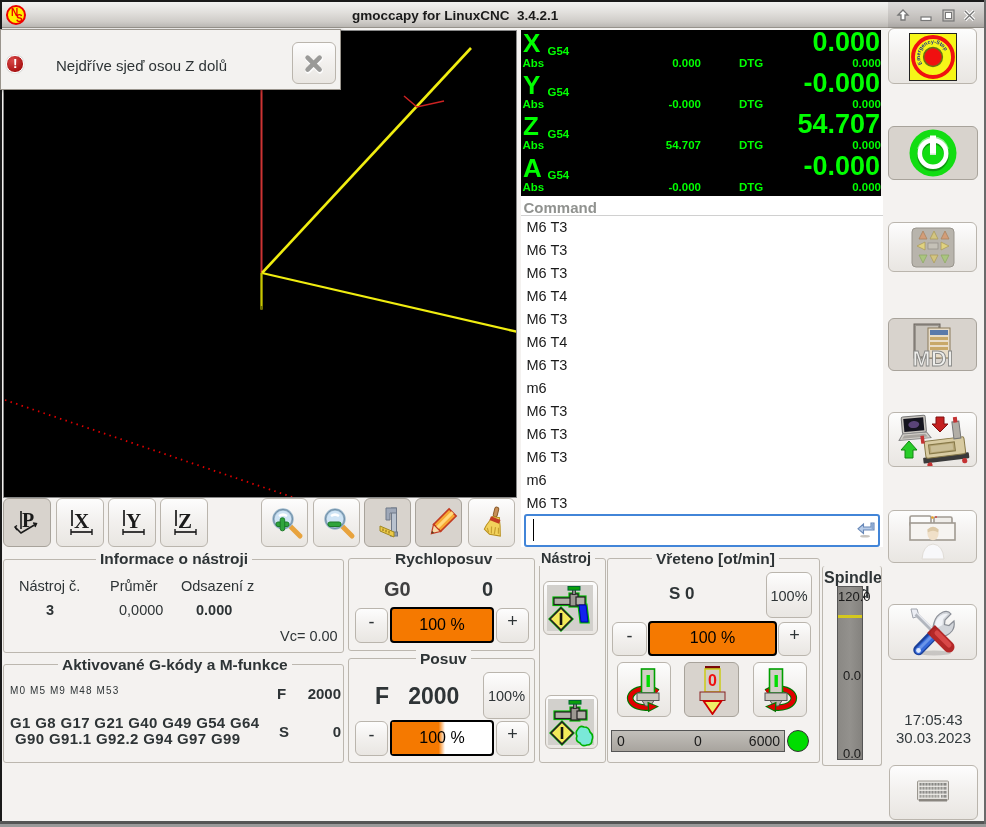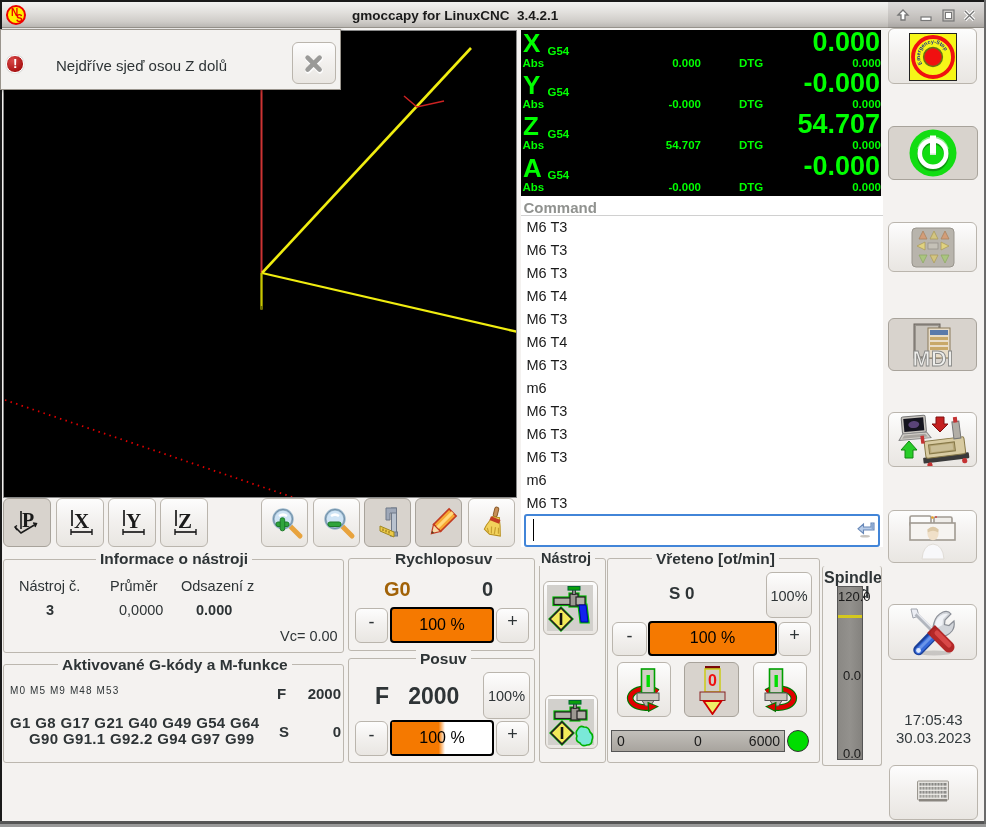--- a/index.html
+++ b/index.html
@@ -313,27 +313,27 @@
 <div class="abs" style="left:46px;top:602px;font-size:14.5px;font-weight:bold;color:#2e3436;">3</div>
 <div class="abs" style="left:119px;top:602px;font-size:14.5px;font-weight:normal;color:#2e3436;">0,0000</div>
 <div class="abs" style="left:196px;top:602px;font-size:14.5px;font-weight:bold;color:#2e3436;">0.000</div>
 <div class="abs" style="left:280px;top:628px;font-size:14.5px;color:#2e3436;">Vc= 0.00</div>
 
 <div class="frame" style="left:3px;top:664px;width:341px;height:99px;"></div>
 <div class="ftitle" style="left:58px;top:656px;">Aktivované G-kódy a M-funkce</div>
 <div class="abs" style="left:10px;top:685px;font-size:10px;font-weight:normal;color:#2e3436;letter-spacing:1.1px;">M0 M5 M9 M48 M53</div>
 <div class="abs" style="left:277px;top:685px;font-size:15px;font-weight:bold;color:#2e3436;">F</div>
 <div class="abs" style="left:240px;top:685px;width:101px;font-size:15px;font-weight:bold;color:#2e3436;text-align:right;">2000</div>
-<div class="abs" style="left:10px;top:715px;width:266px;font-size:15px;font-weight:bold;color:#2e3436;line-height:16px;letter-spacing:0.35px;">G1 G8 G17 G21 G40 G49 G54 G64<br><span style="margin-left:19px">G90 G91.1 G92.2 G94 G97 G99</span></div>
+<div class="abs" style="left:10px;top:715px;width:266px;font-size:15px;font-weight:bold;color:#2e3436;line-height:16px;letter-spacing:0.35px;">G1 G8 G17 G21 G40 G49 G54 G64<br><span style="margin-left:5px">G90 G91.1 G92.2 G94 G97 G99</span></div>
 <div class="abs" style="left:279px;top:723px;font-size:15px;font-weight:bold;color:#2e3436;">S</div>
 <div class="abs" style="left:240px;top:723px;width:101px;font-size:15px;font-weight:bold;color:#2e3436;text-align:right;">0</div>
 
 <div class="frame" style="left:348px;top:558px;width:187px;height:93px;"></div>
 <div class="ftitle" style="left:391px;top:550px;">Rychloposuv</div>
-<div class="abs" style="left:384px;top:579px;font-size:20px;font-weight:bold;color:#a16207;line-height:1;">G0</div>
+<div class="abs" style="left:384px;top:579px;font-size:20px;font-weight:bold;color:#404040;line-height:1;">G0</div>
 <div class="abs" style="left:420px;top:579px;width:73px;font-size:20px;font-weight:bold;color:#2e3436;text-align:right;line-height:1;">0</div>
 <div class="btn" style="left:355px;top:608px;width:33px;height:35px;"></div>
 <div class="abs" style="left:355px;top:612px;width:33px;text-align:center;font-size:18px;color:#2e3436;">-</div>
 <div class="btn" style="left:496px;top:608px;width:33px;height:35px;"></div>
 <div class="abs" style="left:496px;top:611px;width:33px;text-align:center;font-size:18px;color:#2e3436;">+</div>
 <div class="abs" style="left:390px;top:607px;width:104px;height:36px;background:#f57900;border:2px solid #000;border-radius:4px;"></div>
 <div class="abs" style="left:390px;top:617px;width:104px;text-align:center;font-size:16px;color:#000;line-height:1;">100 %</div>
 
 <div class="frame" style="left:348px;top:658px;width:187px;height:105px;"></div>
 <div class="ftitle" style="left:416px;top:650px;">Posuv</div>

